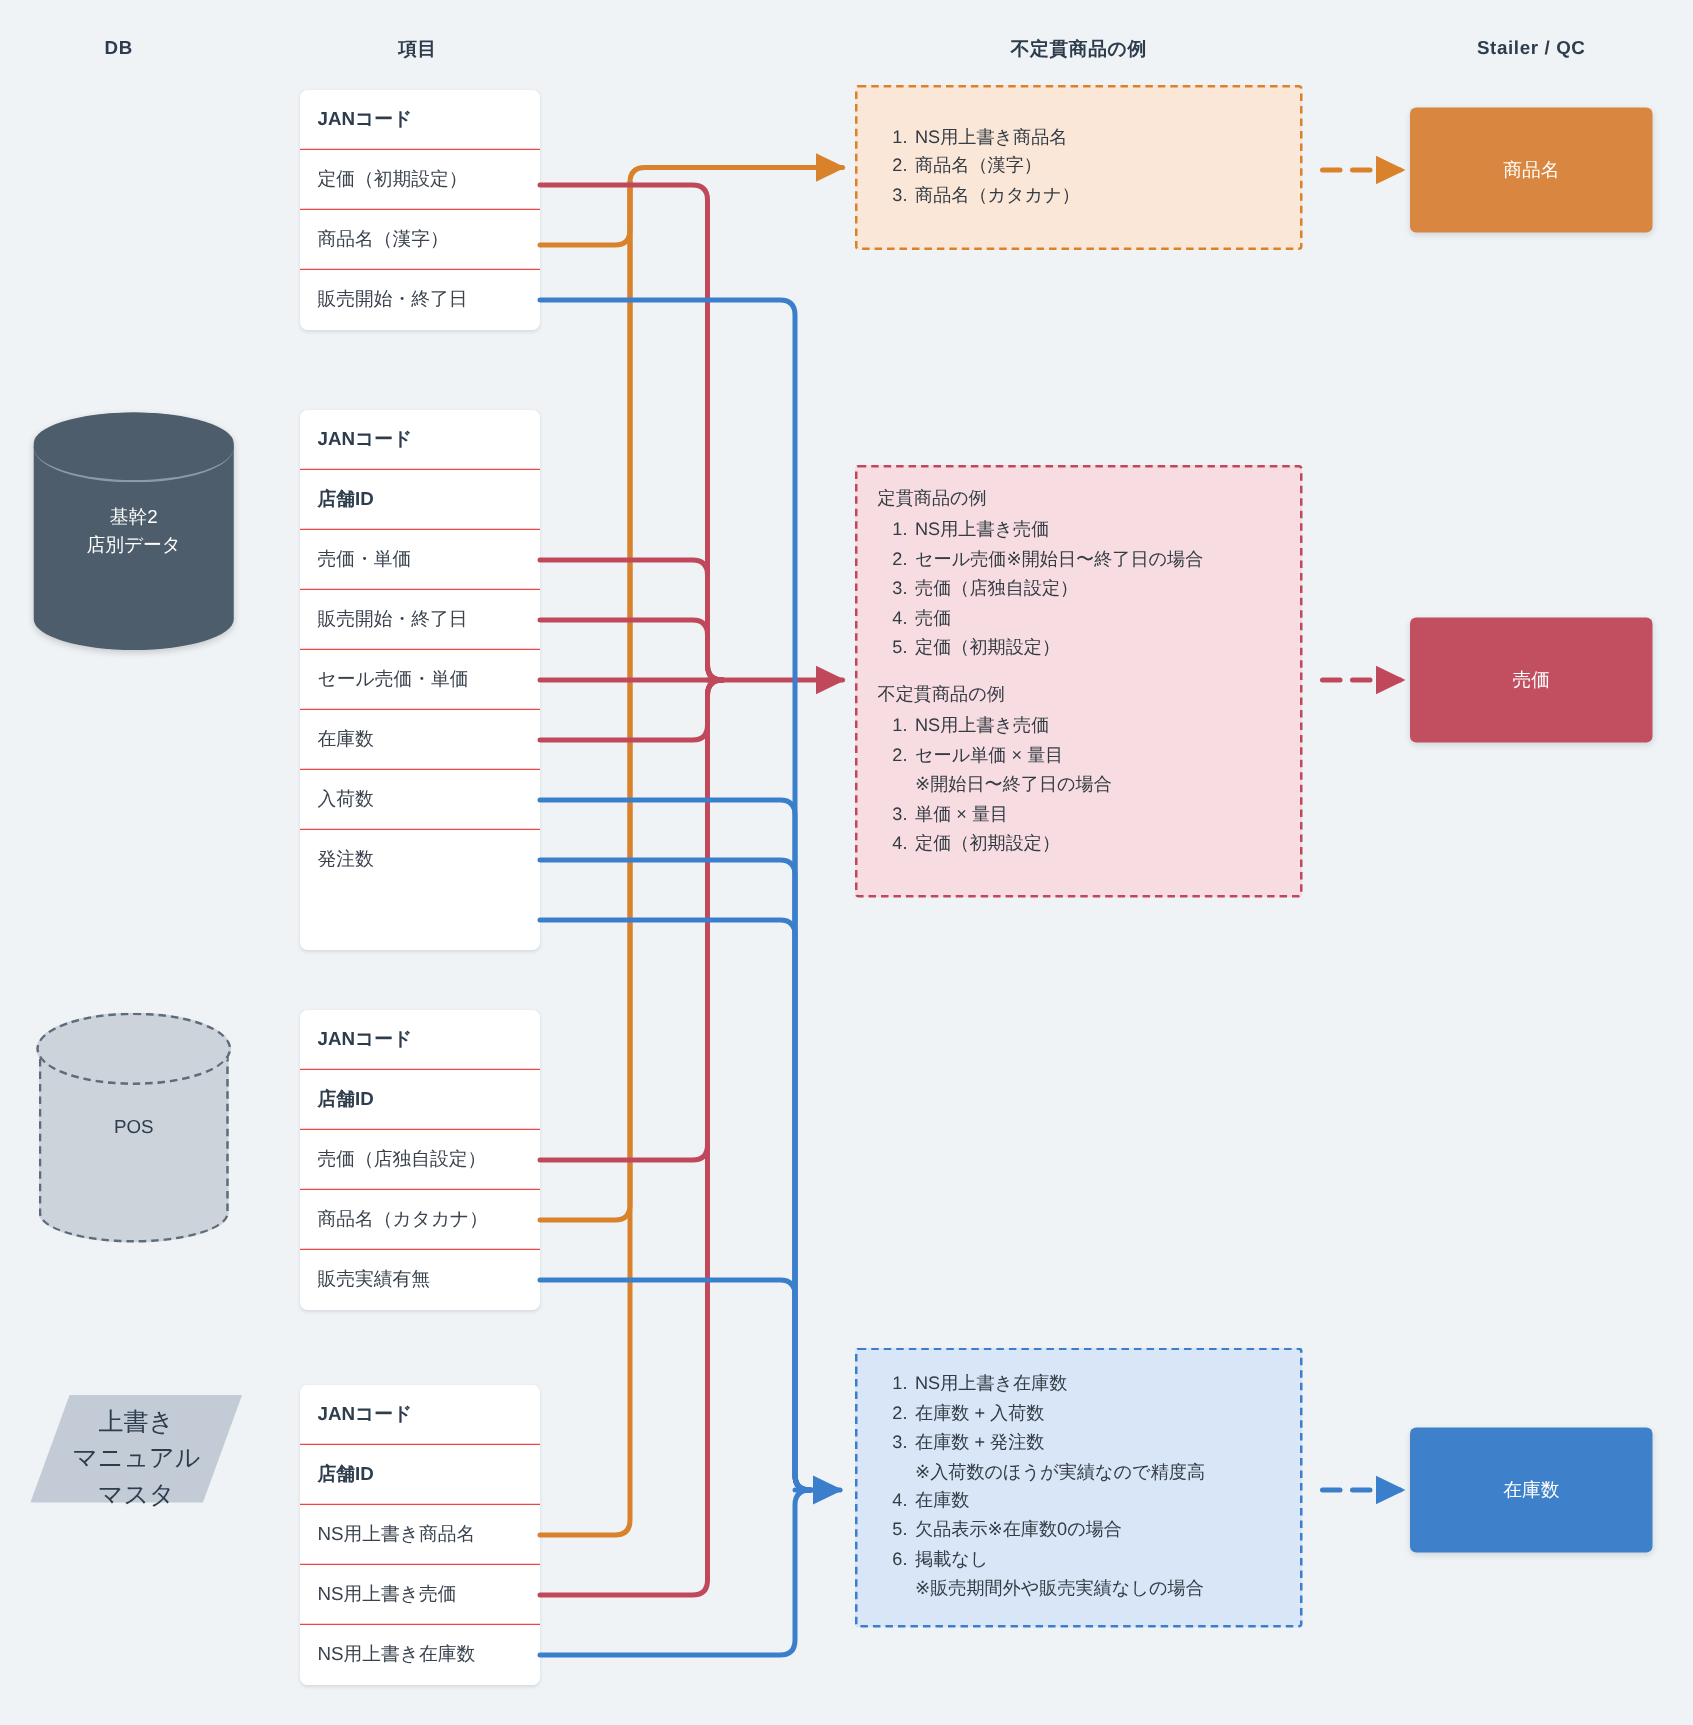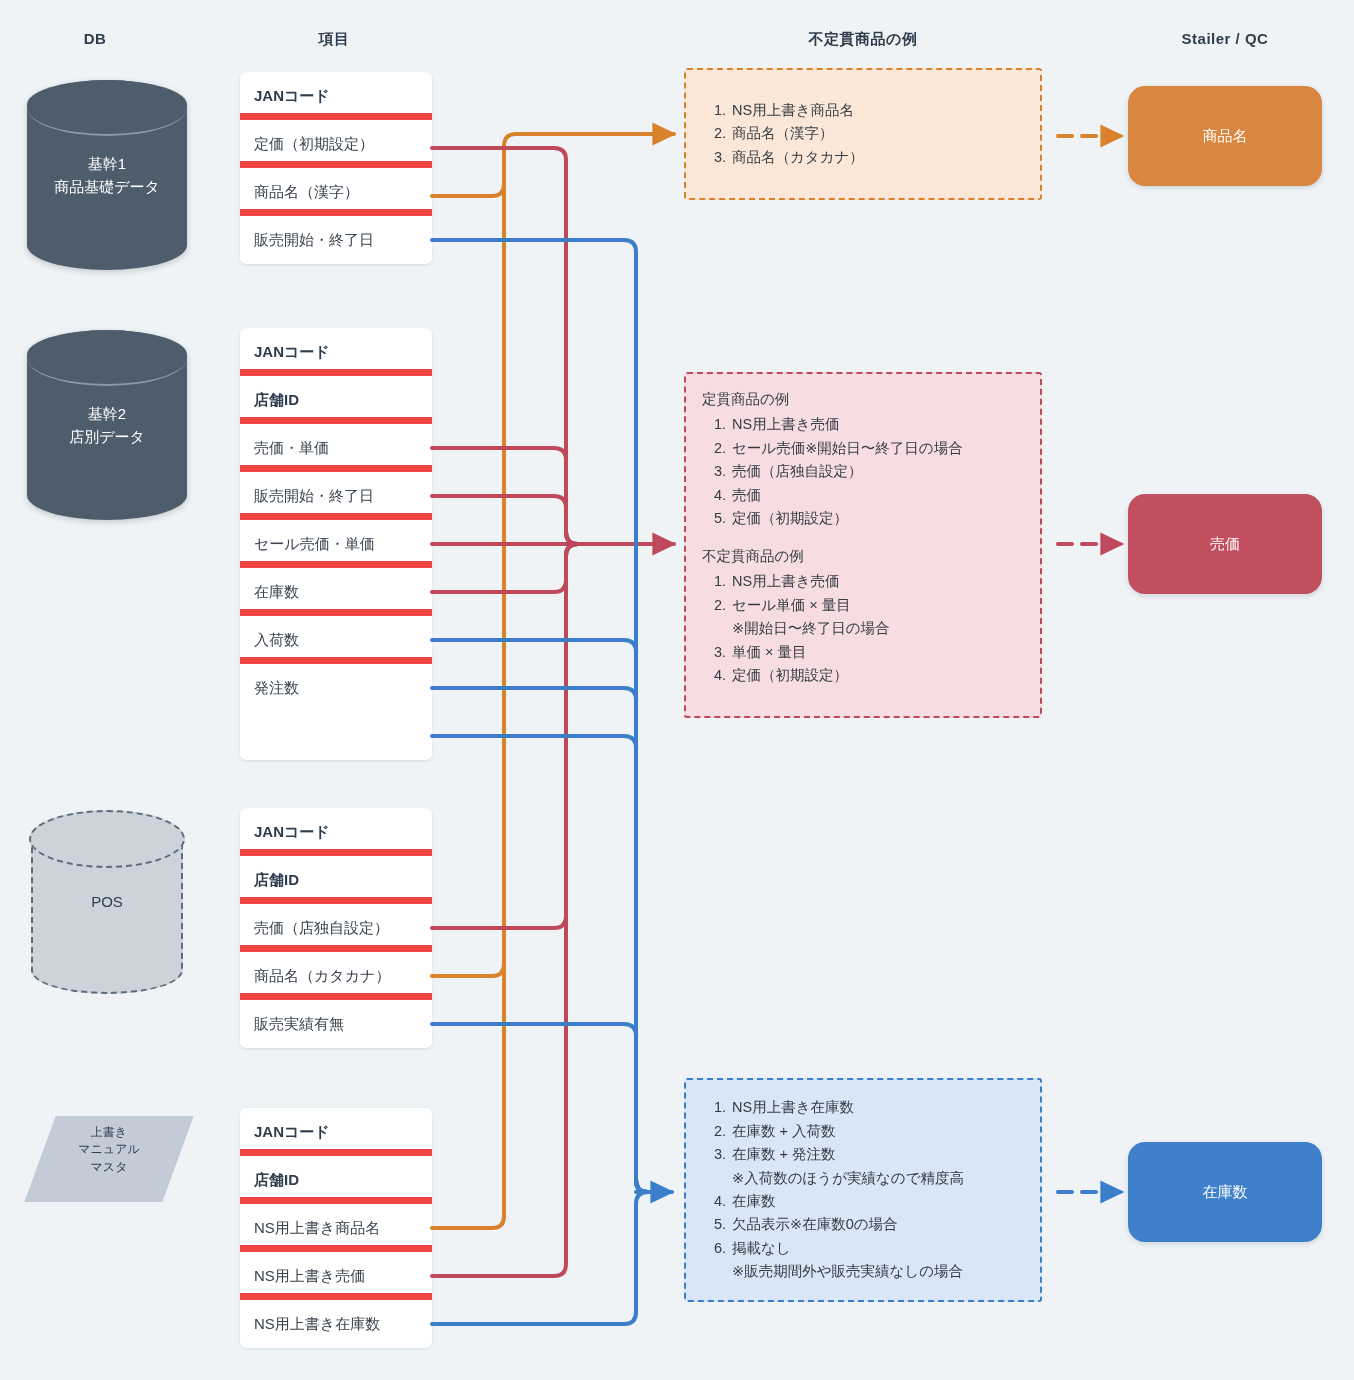--- a/index.html
+++ b/index.html
@@ -71,40 +71,40 @@
 
   
   .para {
     position: absolute;
     background: #c3cbd6;
     transform: skewX(-20deg);
   }
   .para-text {
     position: absolute;
     text-align: center;
-    font-size: 12px;
+    font-size: 20px;
     line-height: 1.45;
     color: #2e3d4d;
   }
 
   
   .card {
     position: absolute;
     background: #ffffff;
     border-radius: 6px;
     box-shadow: 0 1px 3px rgba(40,60,80,.13);
     overflow: hidden;
   }
   .card .row {
     height: 48px;
     line-height: 48px;
     padding: 0 0 0 14px;
     font-size: 15px;
     color: #39424d;
-    border-bottom: 7px solid #ef4444;
+    border-bottom: 1px solid #ef4444;
     box-sizing: border-box;
     white-space: nowrap;
   }
   .card .row:last-child { border-bottom: none; }
   .card .row.key { font-weight: bold; color: #2e3d4d; }
 
   
   .note {
     position: absolute;
     box-sizing: border-box;
@@ -122,49 +122,41 @@
     list-style-position: outside;
   }
   .note ol li { padding-left: 2px; }
   .note .grp-title { margin: 0 0 2px 0; }
   .note .sub { display: block; }
   .note .spacer { height: 14px; }
 
   
   .dest {
     position: absolute;
-    border-radius: 17px;
+    border-radius: 5px;
     color: #fff;
     font-size: 15px;
     display: flex;
     align-items: center;
     justify-content: center;
     box-shadow: 0 2px 5px rgba(40,60,80,.16);
   }
 
   svg.wires { position: absolute; inset: 0; width: 1354px; height: 1380px; pointer-events: none; }
 </style>
 </head>
 <body>
 
 <div id="stage">
 
   <div class="col-head" style="left:15px; top:30px; width:160px;">DB</div>
   <div class="col-head" style="left:236px; top:30px; width:196px;">項目</div>
   <div class="col-head" style="left:684px; top:30px; width:358px;">不定貫商品の例</div>
   <div class="col-head" style="left:1128px; top:30px; width:194px;">Stailer / QC</div>
 
-  <div class="cyl solid" style="left:27px; top:80px; width:160px; height:190px;">
-    <div class="body"></div>
-    <div class="cap"></div>
-    <div class="label" style="top:72px;">
-      <span>基幹1</span><br>
-      <span>商品基礎データ</span>
-    </div>
-  </div>
 
   <div class="cyl solid" style="left:27px; top:330px; width:160px; height:190px;">
     <div class="body"></div>
     <div class="cap"></div>
     <div class="label" style="top:72px;">
       <span>基幹2</span><br>
       <span>店別データ</span>
     </div>
   </div>
 

